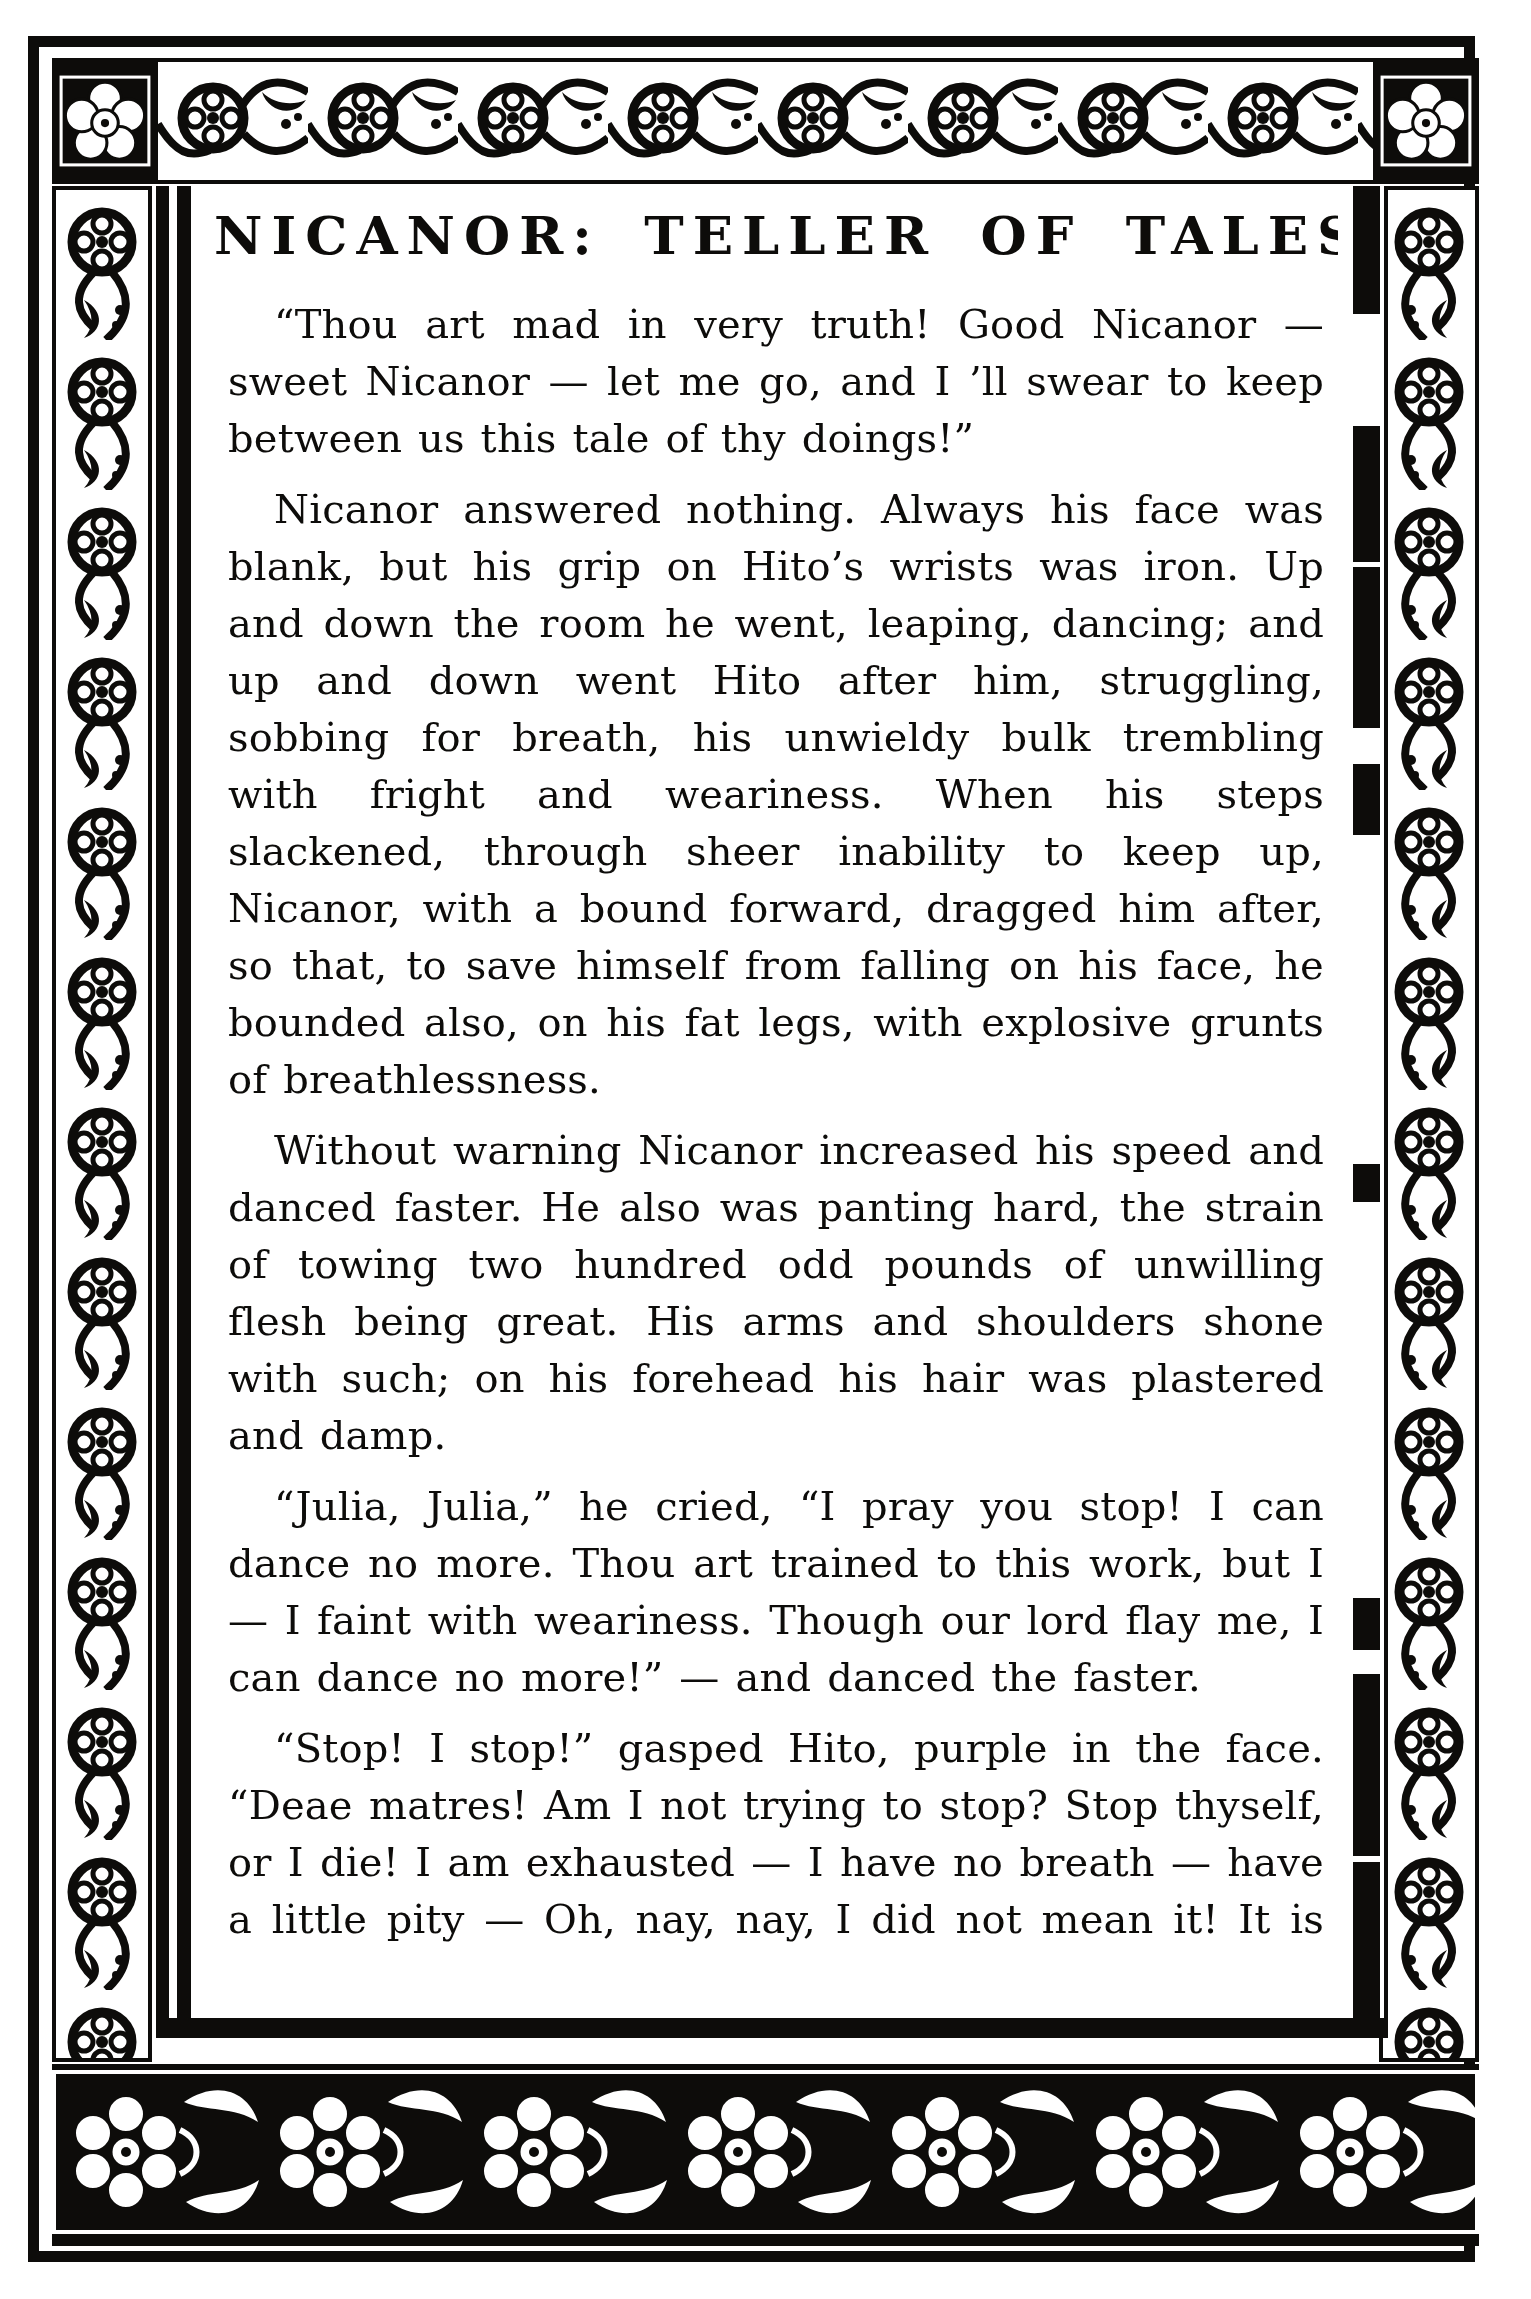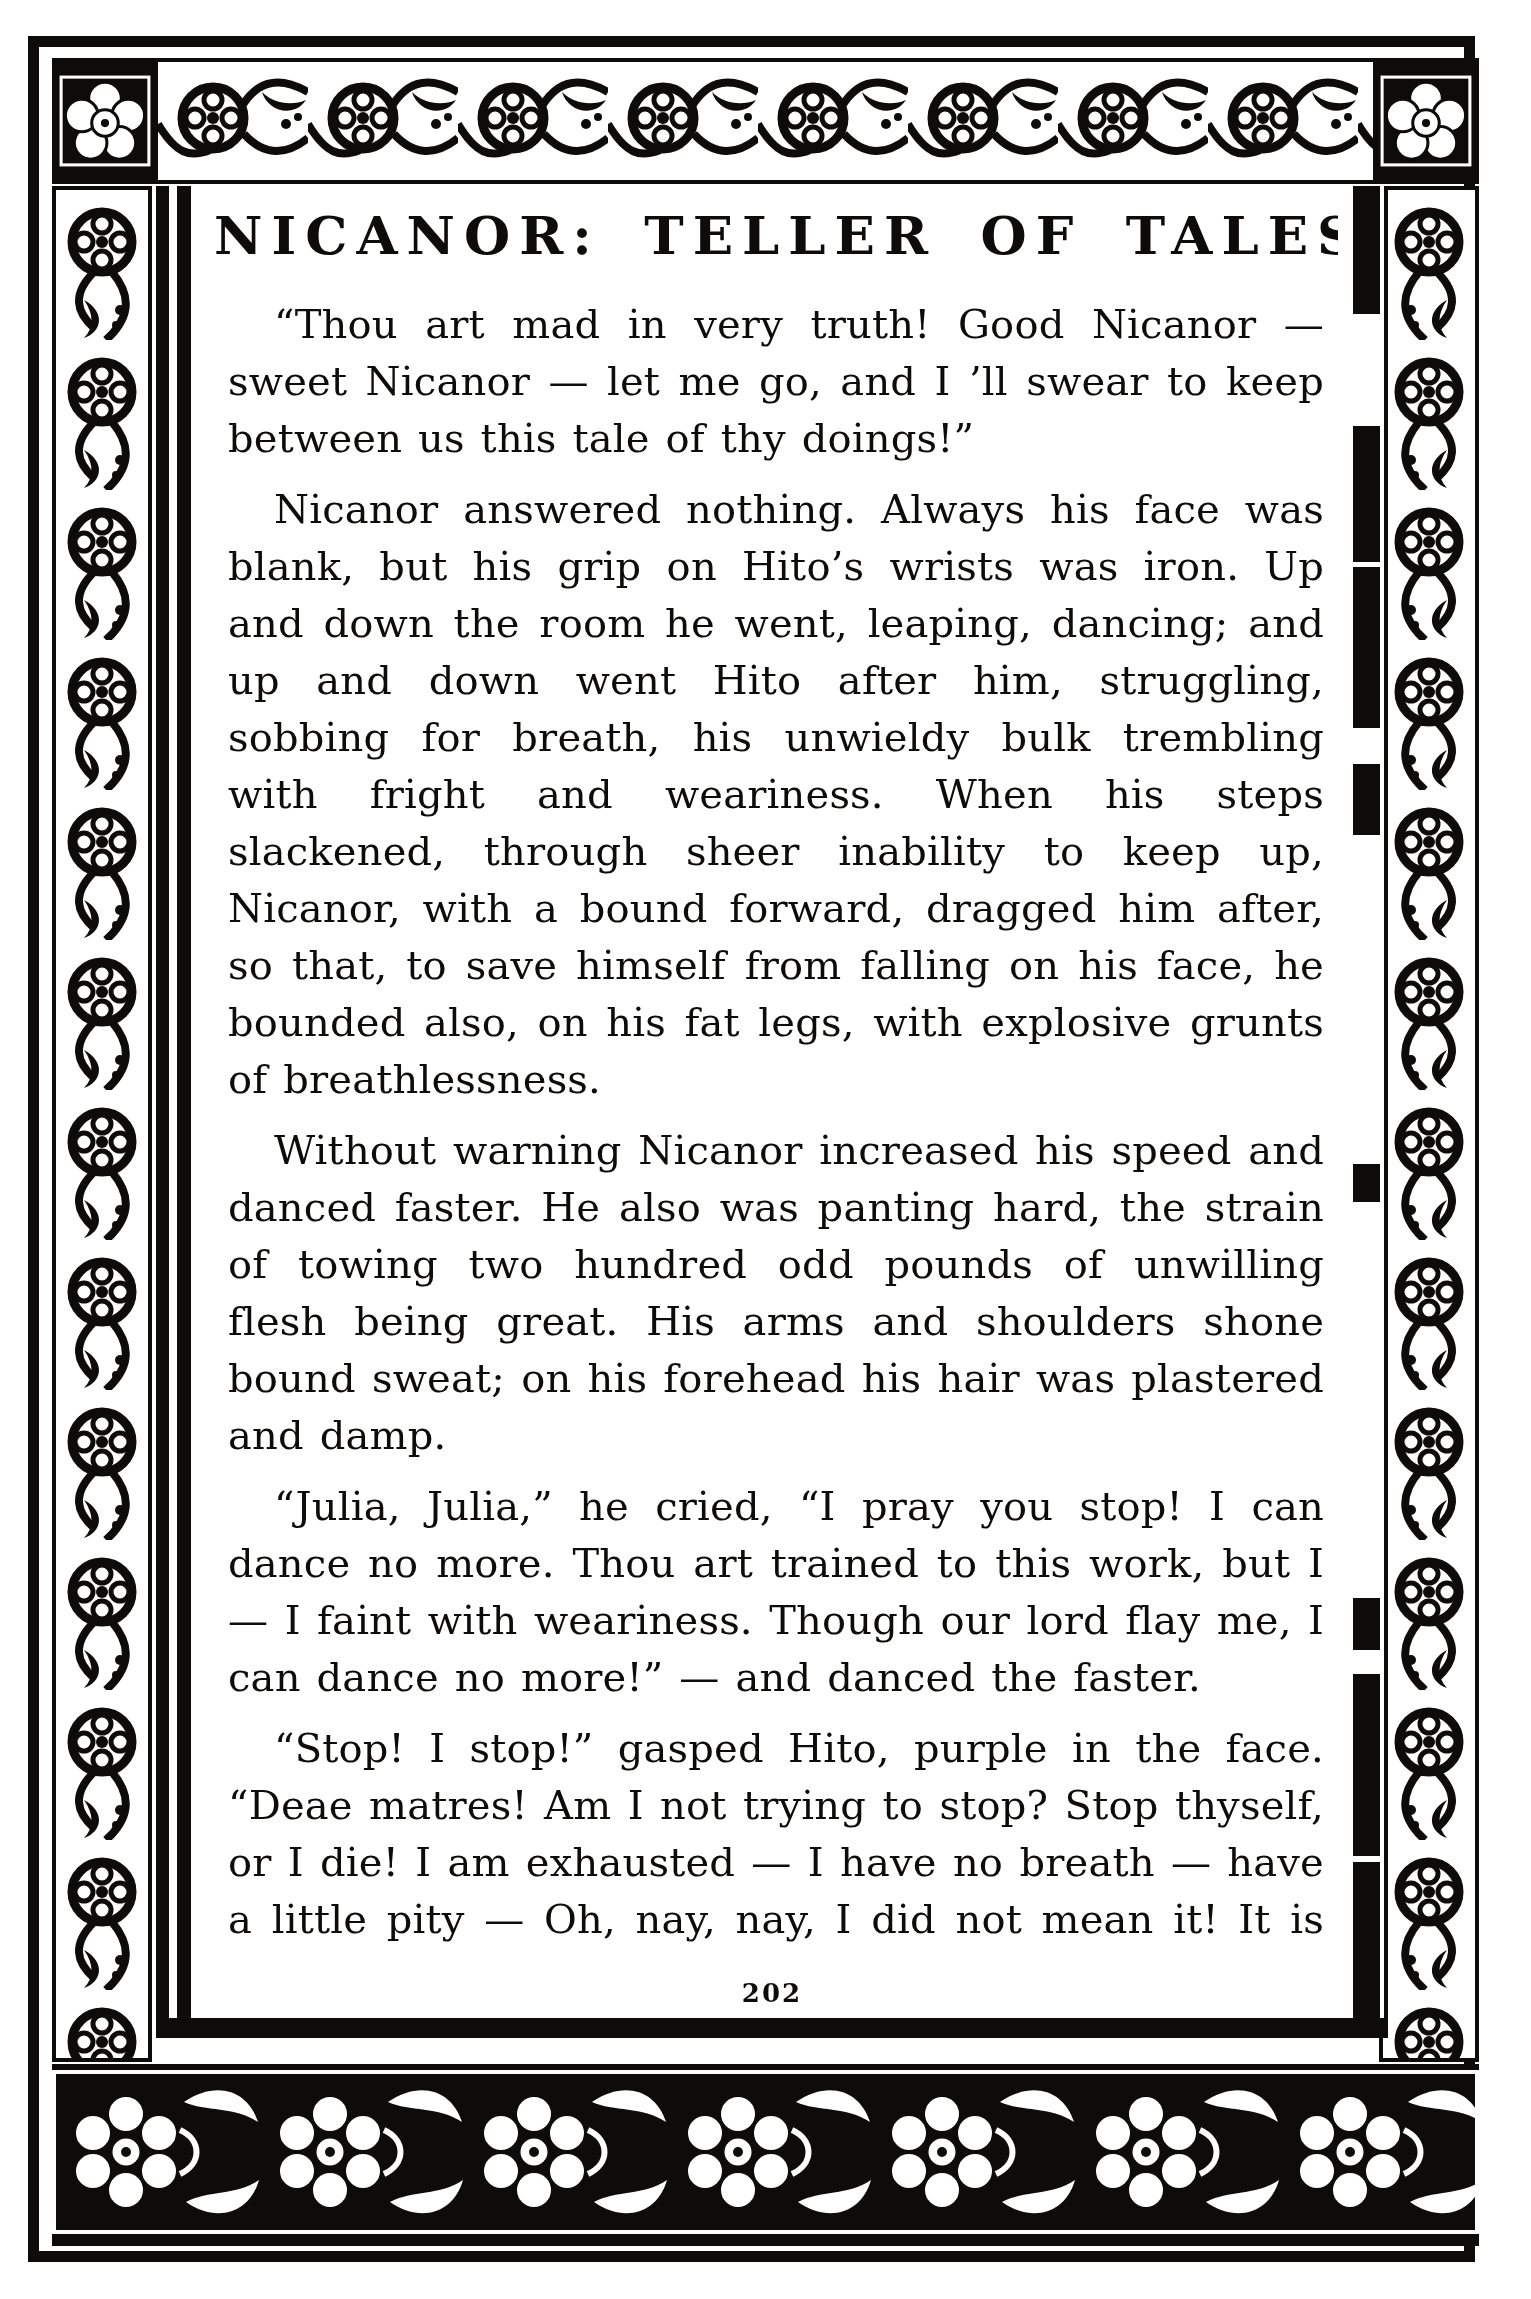--- a/index.html
+++ b/index.html
@@ -173,22 +173,21 @@
     <div class="smudge" style="top:578px;height:71px;"></div>
     <div class="smudge" style="top:978px;height:38px;"></div>
     <div class="smudge" style="top:1412px;height:52px;"></div>
     <div class="smudge" style="top:1488px;height:182px;"></div>
     <div class="smudge" style="top:1676px;height:166px;"></div>
 
     <div class="text-area">
       <h1 class="title">NICANOR: TELLER OF TALES</h1>
       <p class="para">“Thou art mad in very truth!  Good Nicanor — sweet Nicanor — let me go, and I ’ll swear to keep between us this tale of thy doings!”</p>
       <p class="para">Nicanor answered nothing.  Always his face was blank, but his grip on Hito’s wrists was iron.  Up and down the room he went, leaping, dancing; and up and down went Hito after him, struggling, sobbing for breath, his unwieldy bulk trembling with fright and weariness.  When his steps slackened, through sheer inability to keep up, Nicanor, with a bound forward, dragged him after, so that, to save himself from falling on his face, he bounded also, on his fat legs, with explosive grunts of breathlessness.</p>
-      <p class="para">Without warning Nicanor increased his speed and danced faster.  He also was panting hard, the strain of towing two hundred odd pounds of unwilling flesh being great.  His arms and shoulders shone bound sweat; on his forehead his hair was plastered and damp.</p>
+      <p class="para">Without warning Nicanor increased his speed and danced faster.  He also was panting hard, the strain of towing two hundred odd pounds of unwilling flesh being great.  His arms and shoulders shone with such; on his forehead his hair was plastered and damp.</p>
       <p class="para">“Julia, Julia,” he cried, “I pray you stop!  I can dance no more.  Thou art trained to this work, but I — I faint with weariness.  Though our lord flay me, I can dance no more!” — and danced the faster.</p>
       <p class="para"><span>“Stop!  I stop!” gasped Hito, purple in the face.  “</span><span class="ital">Deae matres!</span><span>  Am I not trying to stop?  Stop thyself, or I die!  I am exhausted — I have no breath — have a little pity —  Oh, nay, nay, I did not mean it!  It is as thou sayest, of course!  I — was wrong — to thwart thee!  I will do whatever thou sayest, if thou wilt let me go!  I — I do not think our lord — likes to see — such rapid motion.  It maketh his head to swim.  I, Julia, pray thee, not — quite — so fast!”</span></p>
 
     </div>
 
-    <div class="page-number">202</div>
   </div>
 
 </div>
 
 </body></html>

